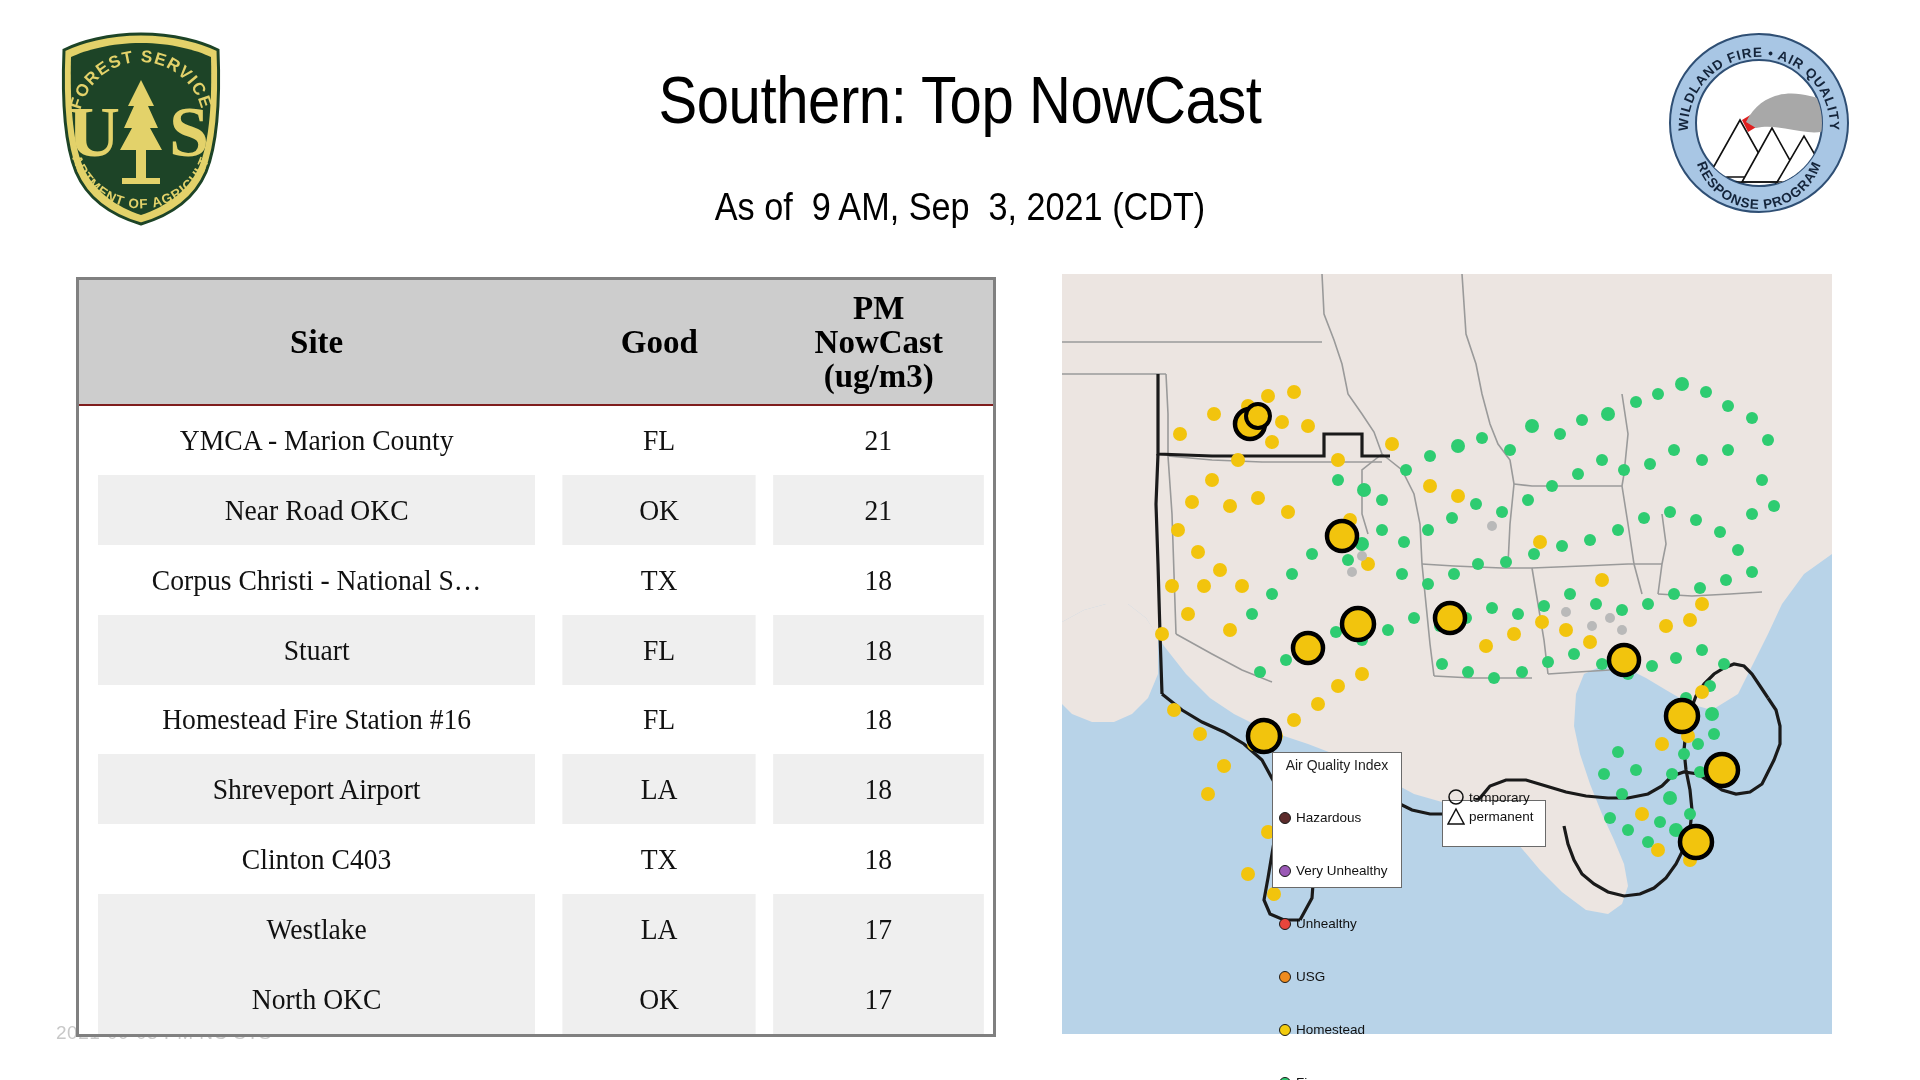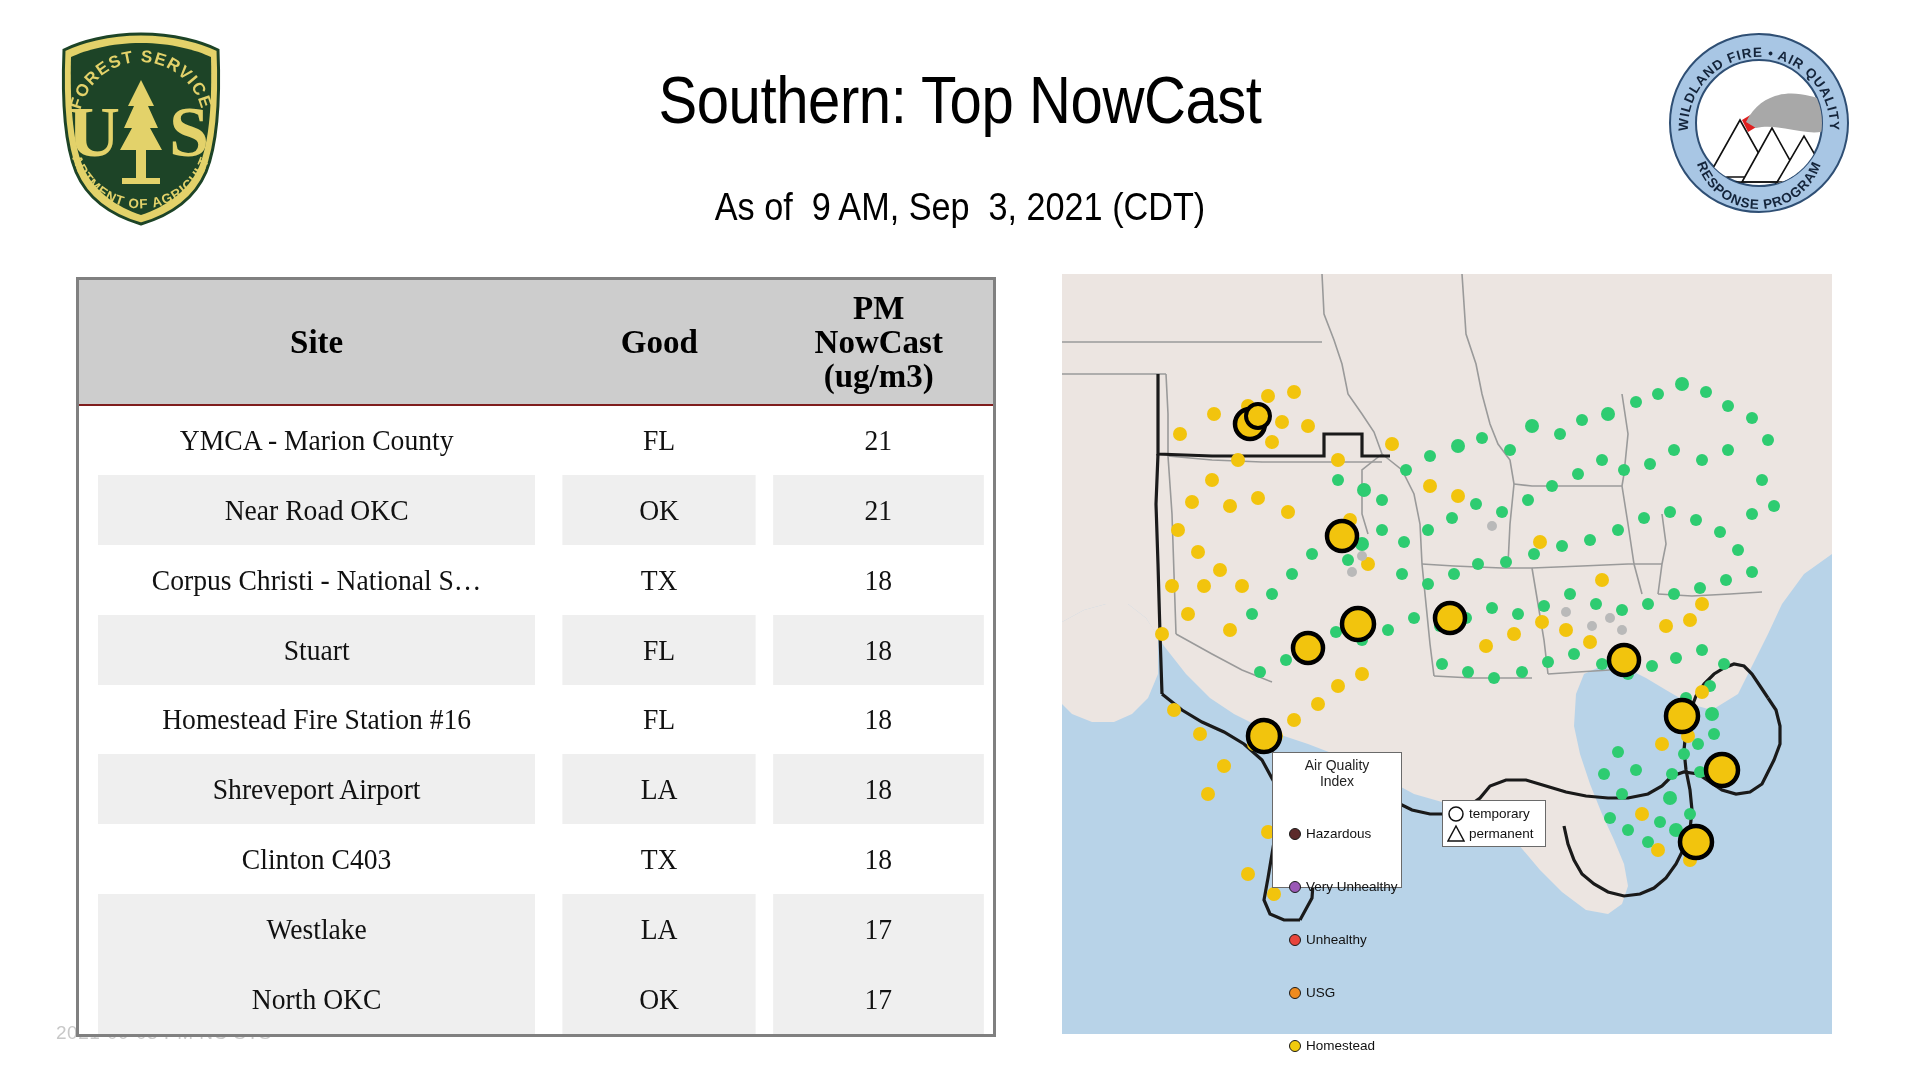--- a/index.html
+++ b/index.html
@@ -81,38 +81,38 @@
     overflow: hidden;
     z-index: 2;
   }
   .map svg { display: block; width: 100%; height: 100%; }
 
   
   .legend-aqi {
     position: absolute; left: 1272px; top: 752px;
     width: 130px; height: 136px;
     background: #fff; border: 1px solid #6a6a6a;
-    z-index: 5; padding: 4px 16px;
+    z-index: 5; padding: 4px 6px;
   }
   .legend-aqi .lg-title {
     font-size: 14px; color: #222; text-align: center; margin-bottom: 2px;
     font-family: "Liberation Sans", sans-serif;
   }
   .legend-aqi .lg-row { display: flex; align-items: center; gap: 5px; height: 17px; margin-top: 36px; }
   .legend-aqi .swatch {
     width: 12px; height: 12px; border-radius: 50%; border: 1px solid #1a1a1a; flex: 0 0 auto;
   }
   .legend-aqi .lg-label { font-size: 13.5px; color: #111; font-family: "Liberation Sans", sans-serif; white-space: nowrap; }
 
   .legend-type {
     position: absolute; left: 1442px; top: 800px;
     width: 104px; height: 47px;
     background: #fff; border: 1px solid #6a6a6a;
-    z-index: 5; padding: 3px 4px;
-    display: flex; align-items: flex-start; gap: 4px;
+    z-index: 5; padding: 19px 4px;
+    display: flex; align-items: flex-end; gap: 4px;
   }
   .legend-type .shapes { width: 18px; }
   .legend-type .labels { display: flex; flex-direction: column; justify-content: center; }
   .legend-type .labels span { font-size: 13.5px; line-height: 1.45; color: #111; font-family: "Liberation Sans", sans-serif; }
 </style>
 </head>
 <body>
 
 <div class="slide">
 

